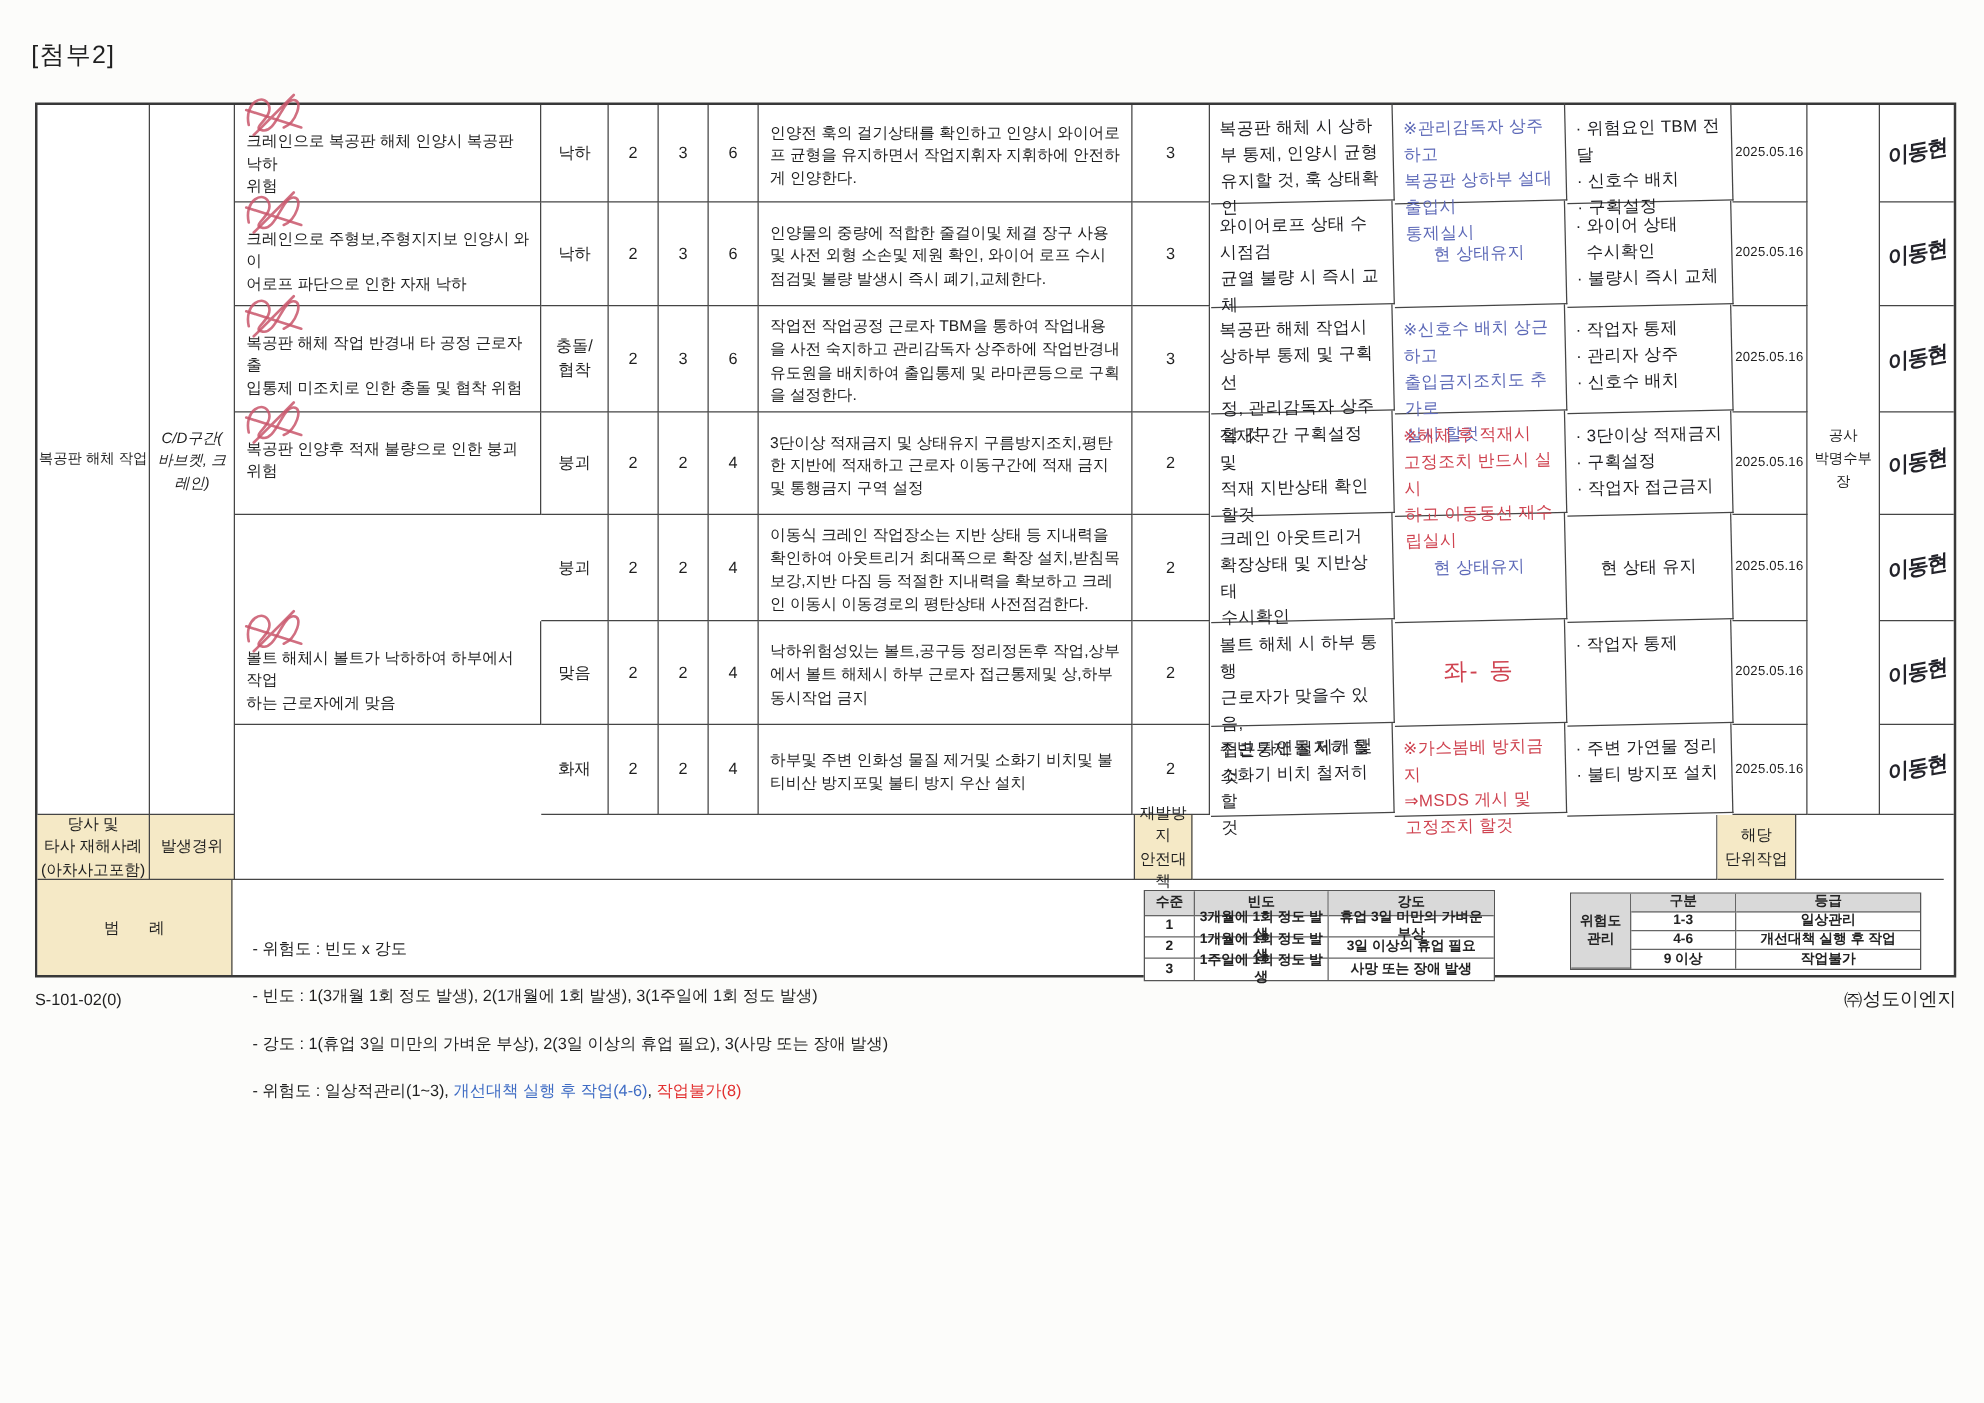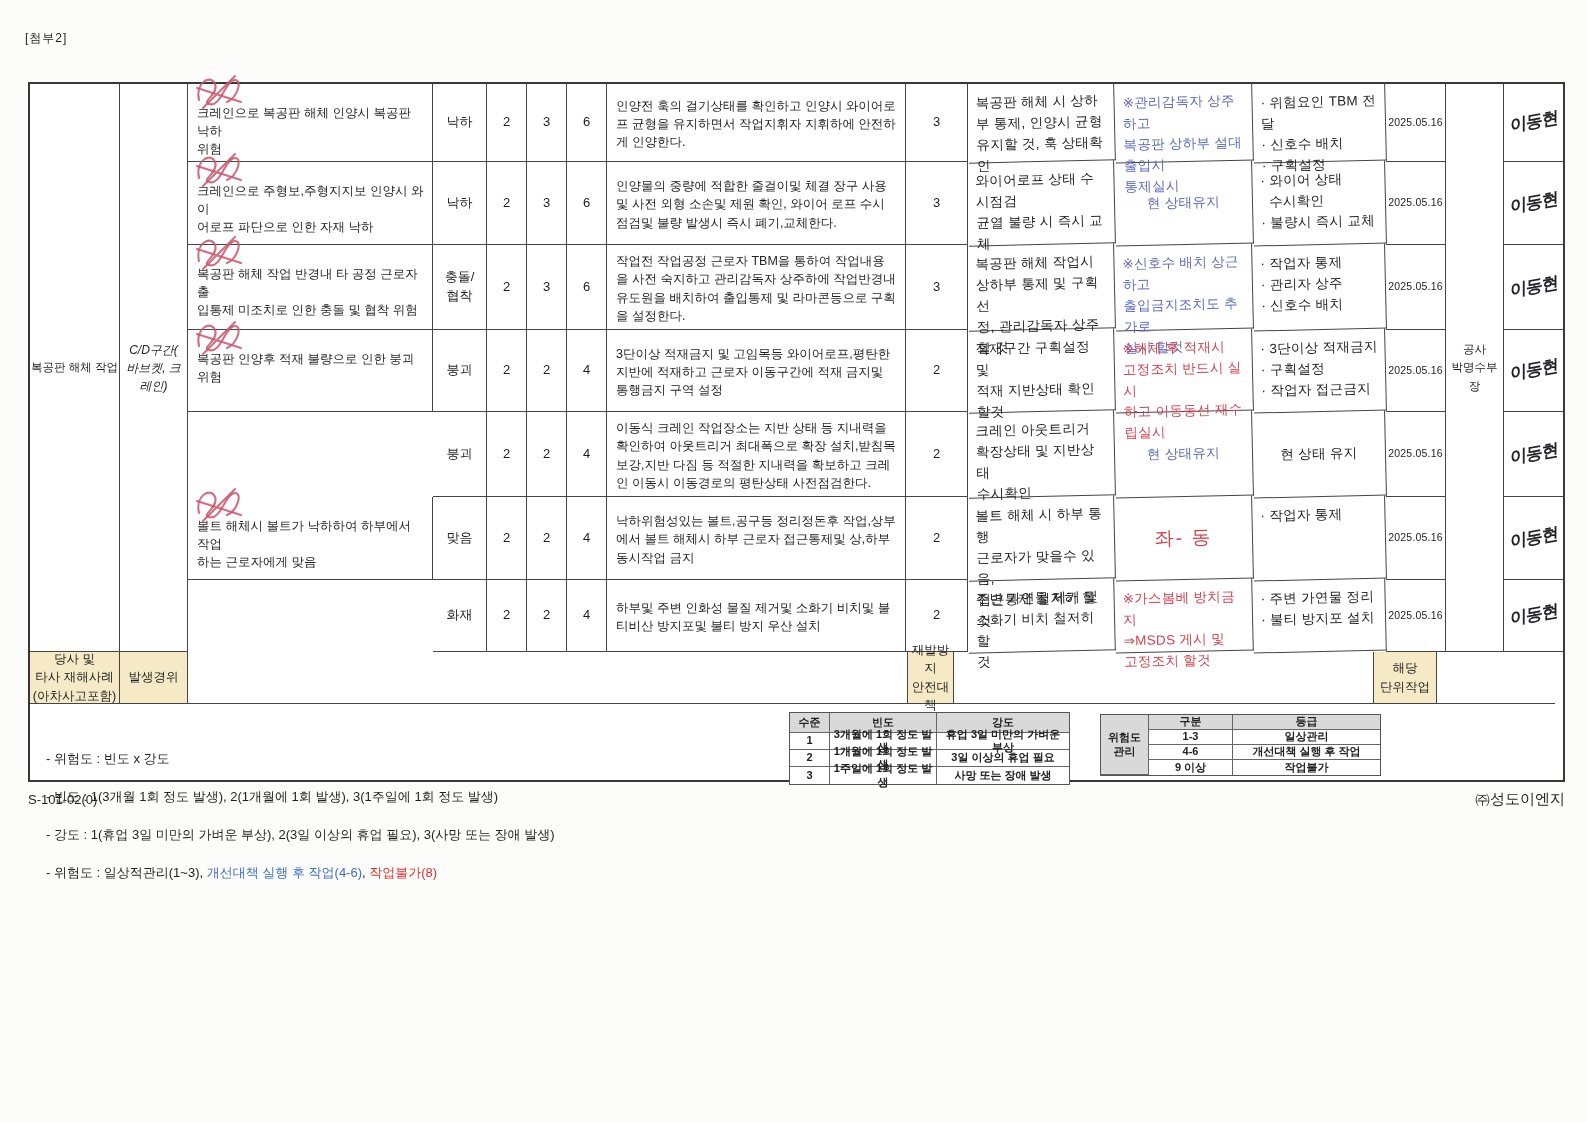--- a/index.html
+++ b/index.html
@@ -14,21 +14,21 @@
   }
   *{margin:0;padding:0;box-sizing:border-box;}
   html,body{width:1587px;height:1122px;}
   body{
     position:relative;
     background:#fcfcfa;
     font-family:"Liberation Sans","DejaVu Sans",sans-serif;
     color:#1f1f1f;
     overflow:hidden;
   }
-  .attachment{position:absolute;left:25px;top:30px;font-size:12px;letter-spacing:1px;}
+  .attachment{position:absolute;left:25px;top:30px;font-size:20px;letter-spacing:1px;}
   .frame{
     position:absolute;left:28px;top:82px;width:1537px;
     border:2px solid #383838;background:#fff;
   }
   #main-grid{
     display:grid;
     grid-template-columns:90px 68px 245px 54px 40px 40px 40px 299px 62px 147px 138px 133px 60px 58px 59px;
     grid-template-rows:78px 83px 85px 82px 85px 83px 72px;
   }
   .cell{
@@ -102,21 +102,21 @@
     display:grid;font-size:11px;font-weight:bold;color:#222;
   }
   .mini .mcell{
     border-right:1px solid #666;border-bottom:1px solid #666;
     display:flex;align-items:center;justify-content:center;text-align:center;
     padding:0 3px;white-space:pre-line;line-height:1.2;
   }
   .mini .mcell.last-col{border-right:none;}
   .mini .mcell.last-row{border-bottom:none;}
   .mini .mhead{background:var(--gray);}
-  #levels-table{left:759px;top:8px;grid-template-columns:40px 107px 132px;grid-template-rows:20px 17px 17px 17px;}
+  #levels-table{left:729px;top:8px;grid-template-columns:40px 107px 132px;grid-template-rows:20px 17px 17px 17px;}
   #risk-table{left:1070px;top:10px;grid-template-columns:48px 84px 147px;grid-template-rows:15px 15px 15px 15px;}
   .footer-doc{position:absolute;left:28px;top:792px;font-size:13px;}
   .footer-company{position:absolute;right:22px;top:790px;font-size:15px;}
 </style>
 </head>
 <body>
 
 <div class="attachment">[첨부2]</div>
 
 <div class="frame">
@@ -246,21 +246,21 @@
       <div class="cell center num" style="grid-area: 4 / 5;">
         <span>2</span>
       </div>
       <div class="cell center num" style="grid-area: 4 / 6;">
         <span>2</span>
       </div>
       <div class="cell center num" style="grid-area: 4 / 7;">
         <span>4</span>
       </div>
       <div class="cell measure-cell" style="grid-area: 4 / 8;">
-        <span>3단이상 적재금지 및 고임목등 와이어로프,평탄한 지반에 적재하고 근로자 이동구간에 적재 금지및 통행금지 구역 설정</span>
+        <span>3단이상 적재금지 및 상태유지 구름방지조치,평탄한 지반에 적재하고 근로자 이동구간에 적재 금지및 통행금지 구역 설정</span>
       </div>
       <div class="cell center num" style="grid-area: 4 / 9;">
         <span>2</span>
       </div>
       <div class="cell hw hw-black" style="grid-area: 4 / 10;"><span>적재구간 구획설정 및
 적재 지반상태 확인할것</span></div>
       <div class="cell hw hw-red" style="grid-area: 4 / 11;"><span>※해체 후 적재시
 고정조치 반드시 실시
 하고 이동동선 재수립실시</span></div>
       <div class="cell hw hw-black" style="grid-area: 4 / 12;"><span>· 3단이상 적재금지
@@ -371,20 +371,21 @@
     <div class="bcell" style="width:720px"></div>
     <div class="bcell beige" style="width:46px">재발방지
 안전대책</div>
     <div class="bcell" style="width:420px"></div>
     <div class="bcell beige" style="width:63px">해당
 단위작업</div>
     <div class="bcell" style="width:118px"></div>
   </div>
 
   <div class="band" id="band-legend">
+    <div class="bcell beige legend-title" style="width:156px">범  례</div>
     <div class="bcell legend-content">
       <div class="legend-lines">
         <div class="legend-line">- 위험도 : 빈도 x 강도</div>
         <div class="legend-line">- 빈도 : 1(3개월 1회 정도 발생), 2(1개월에 1회 발생), 3(1주일에 1회 정도 발생)</div>
         <div class="legend-line">- 강도 : 1(휴업 3일 미만의 가벼운 부상), 2(3일 이상의 휴업 필요), 3(사망 또는 장애 발생)</div>
         <div class="legend-line"><span>- 위험도 : 일상적관리(1~3), </span><span class="lg-blue">개선대책 실행 후 작업(4-6)</span><span>, </span><span class="lg-red">작업불가(8)</span></div>
       </div>
 
       <div class="mini" id="levels-table">
         <div class="mcell mhead">수준</div>

